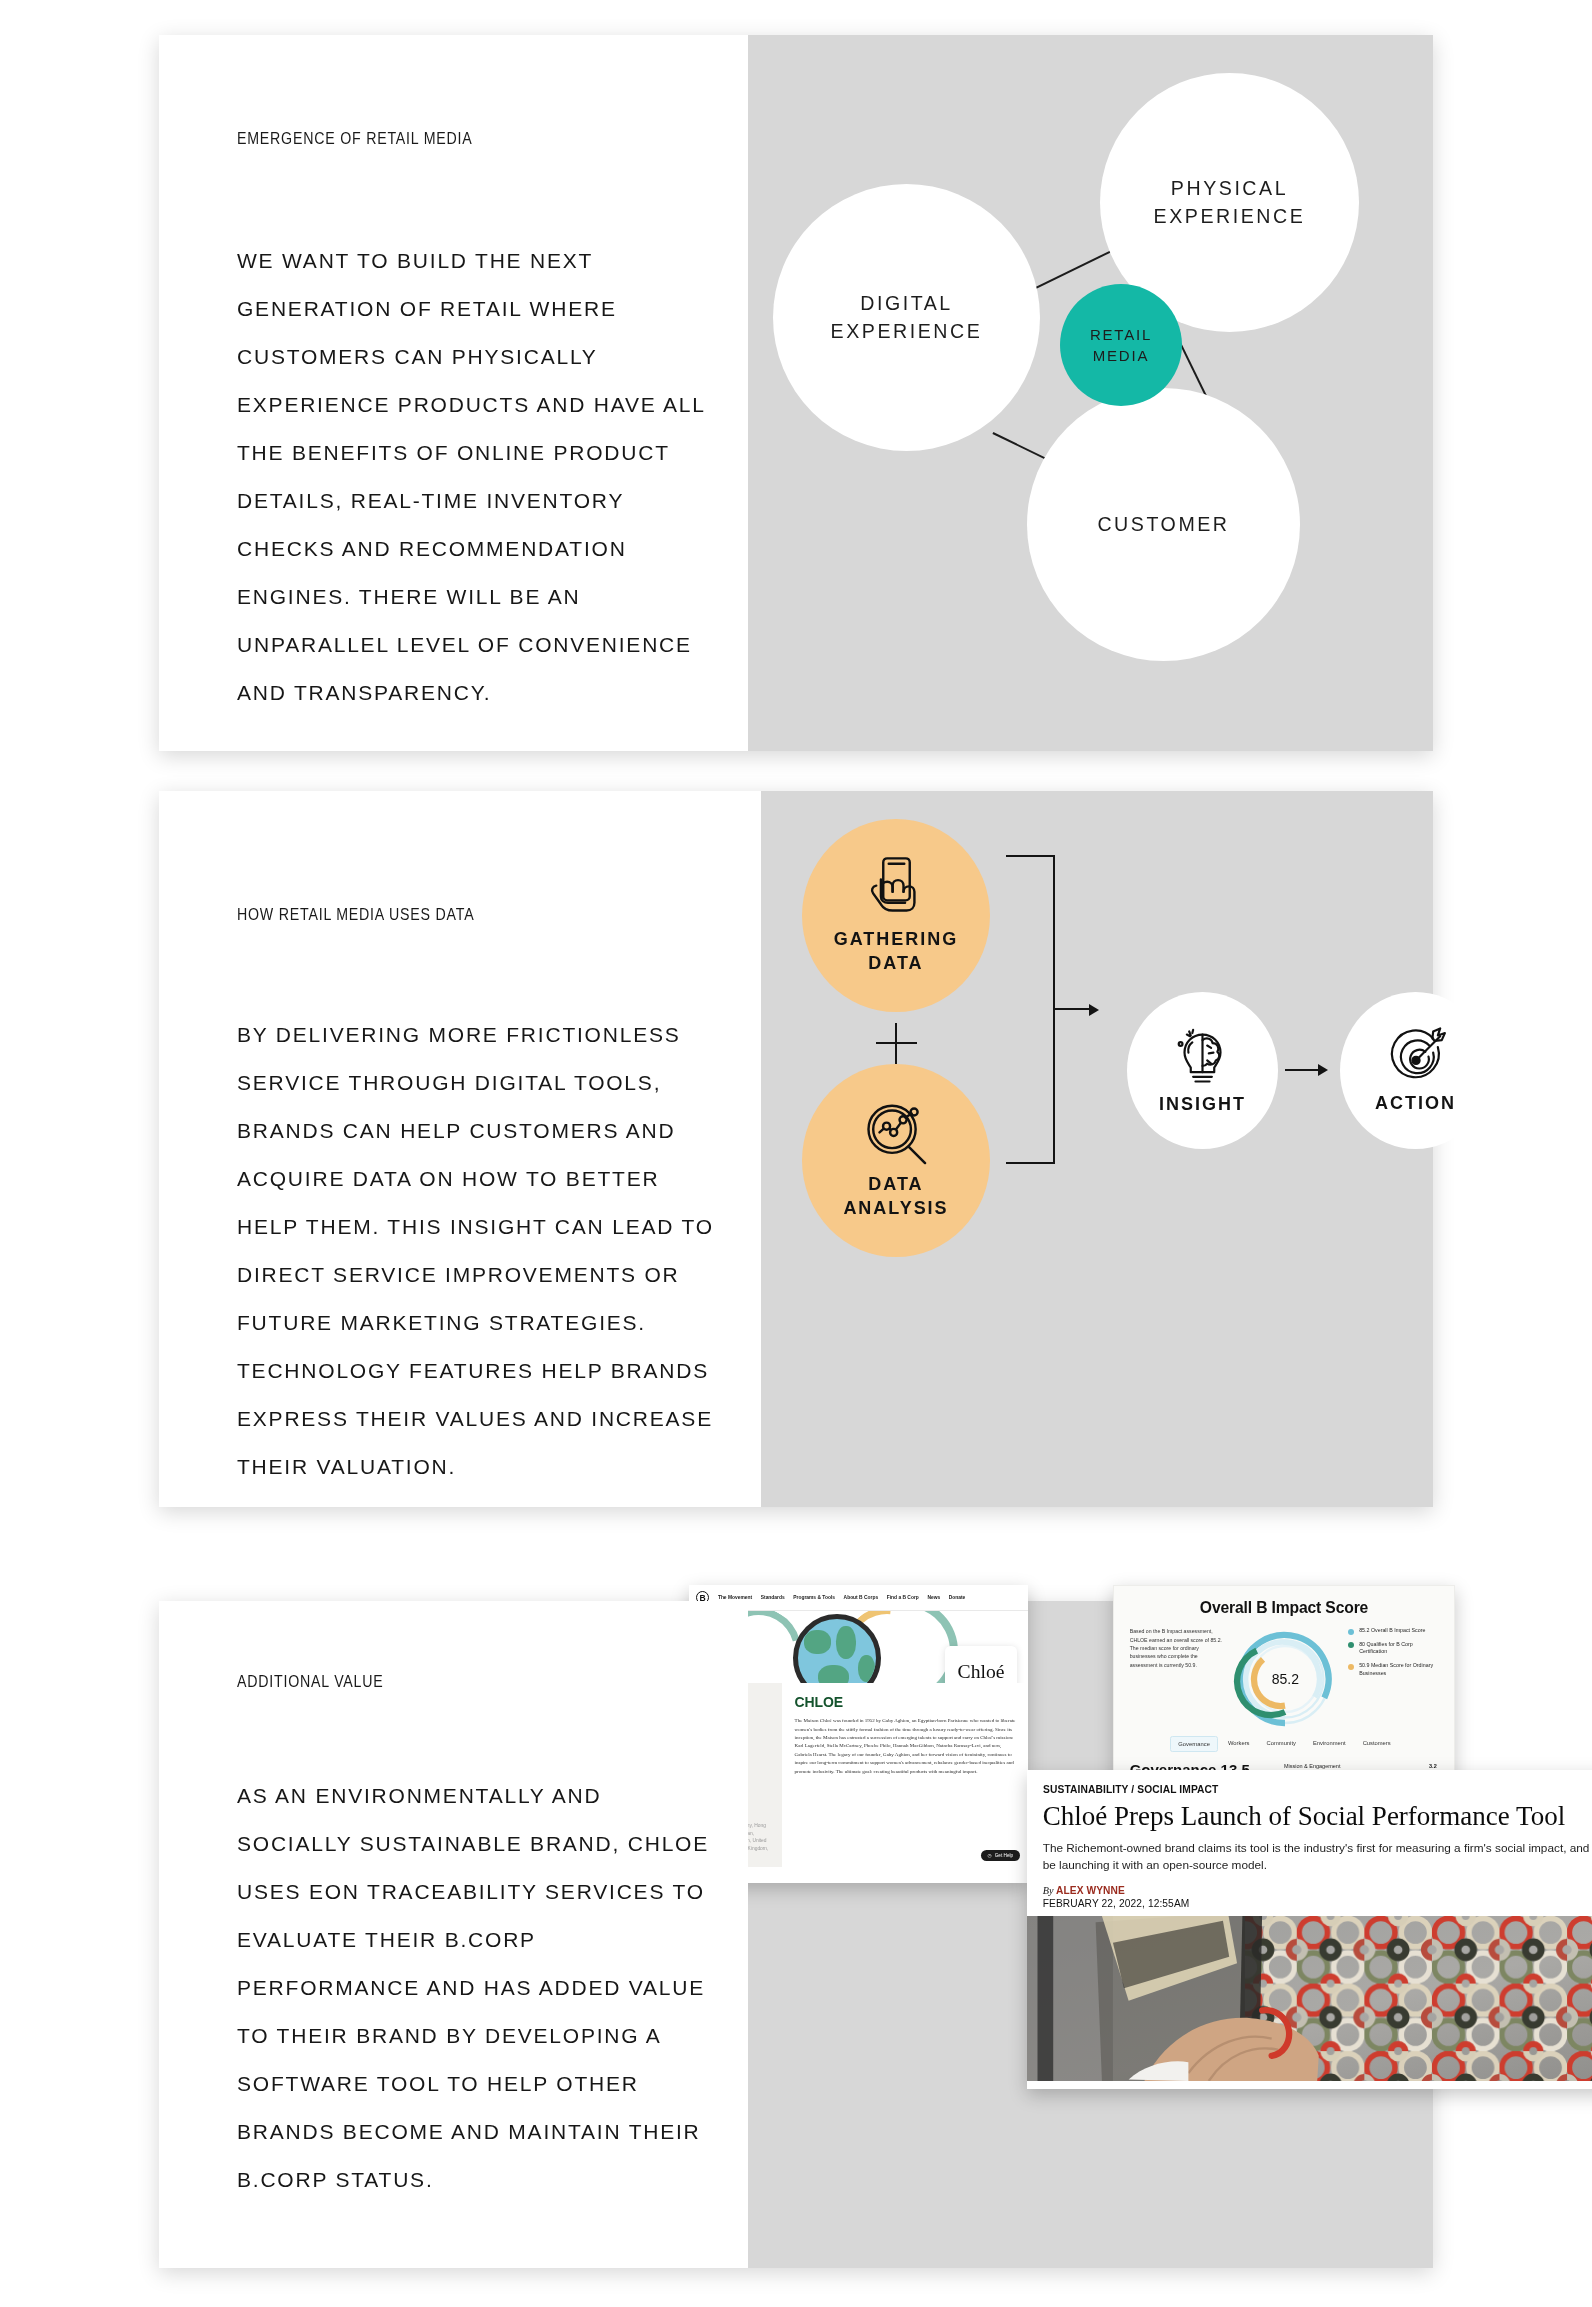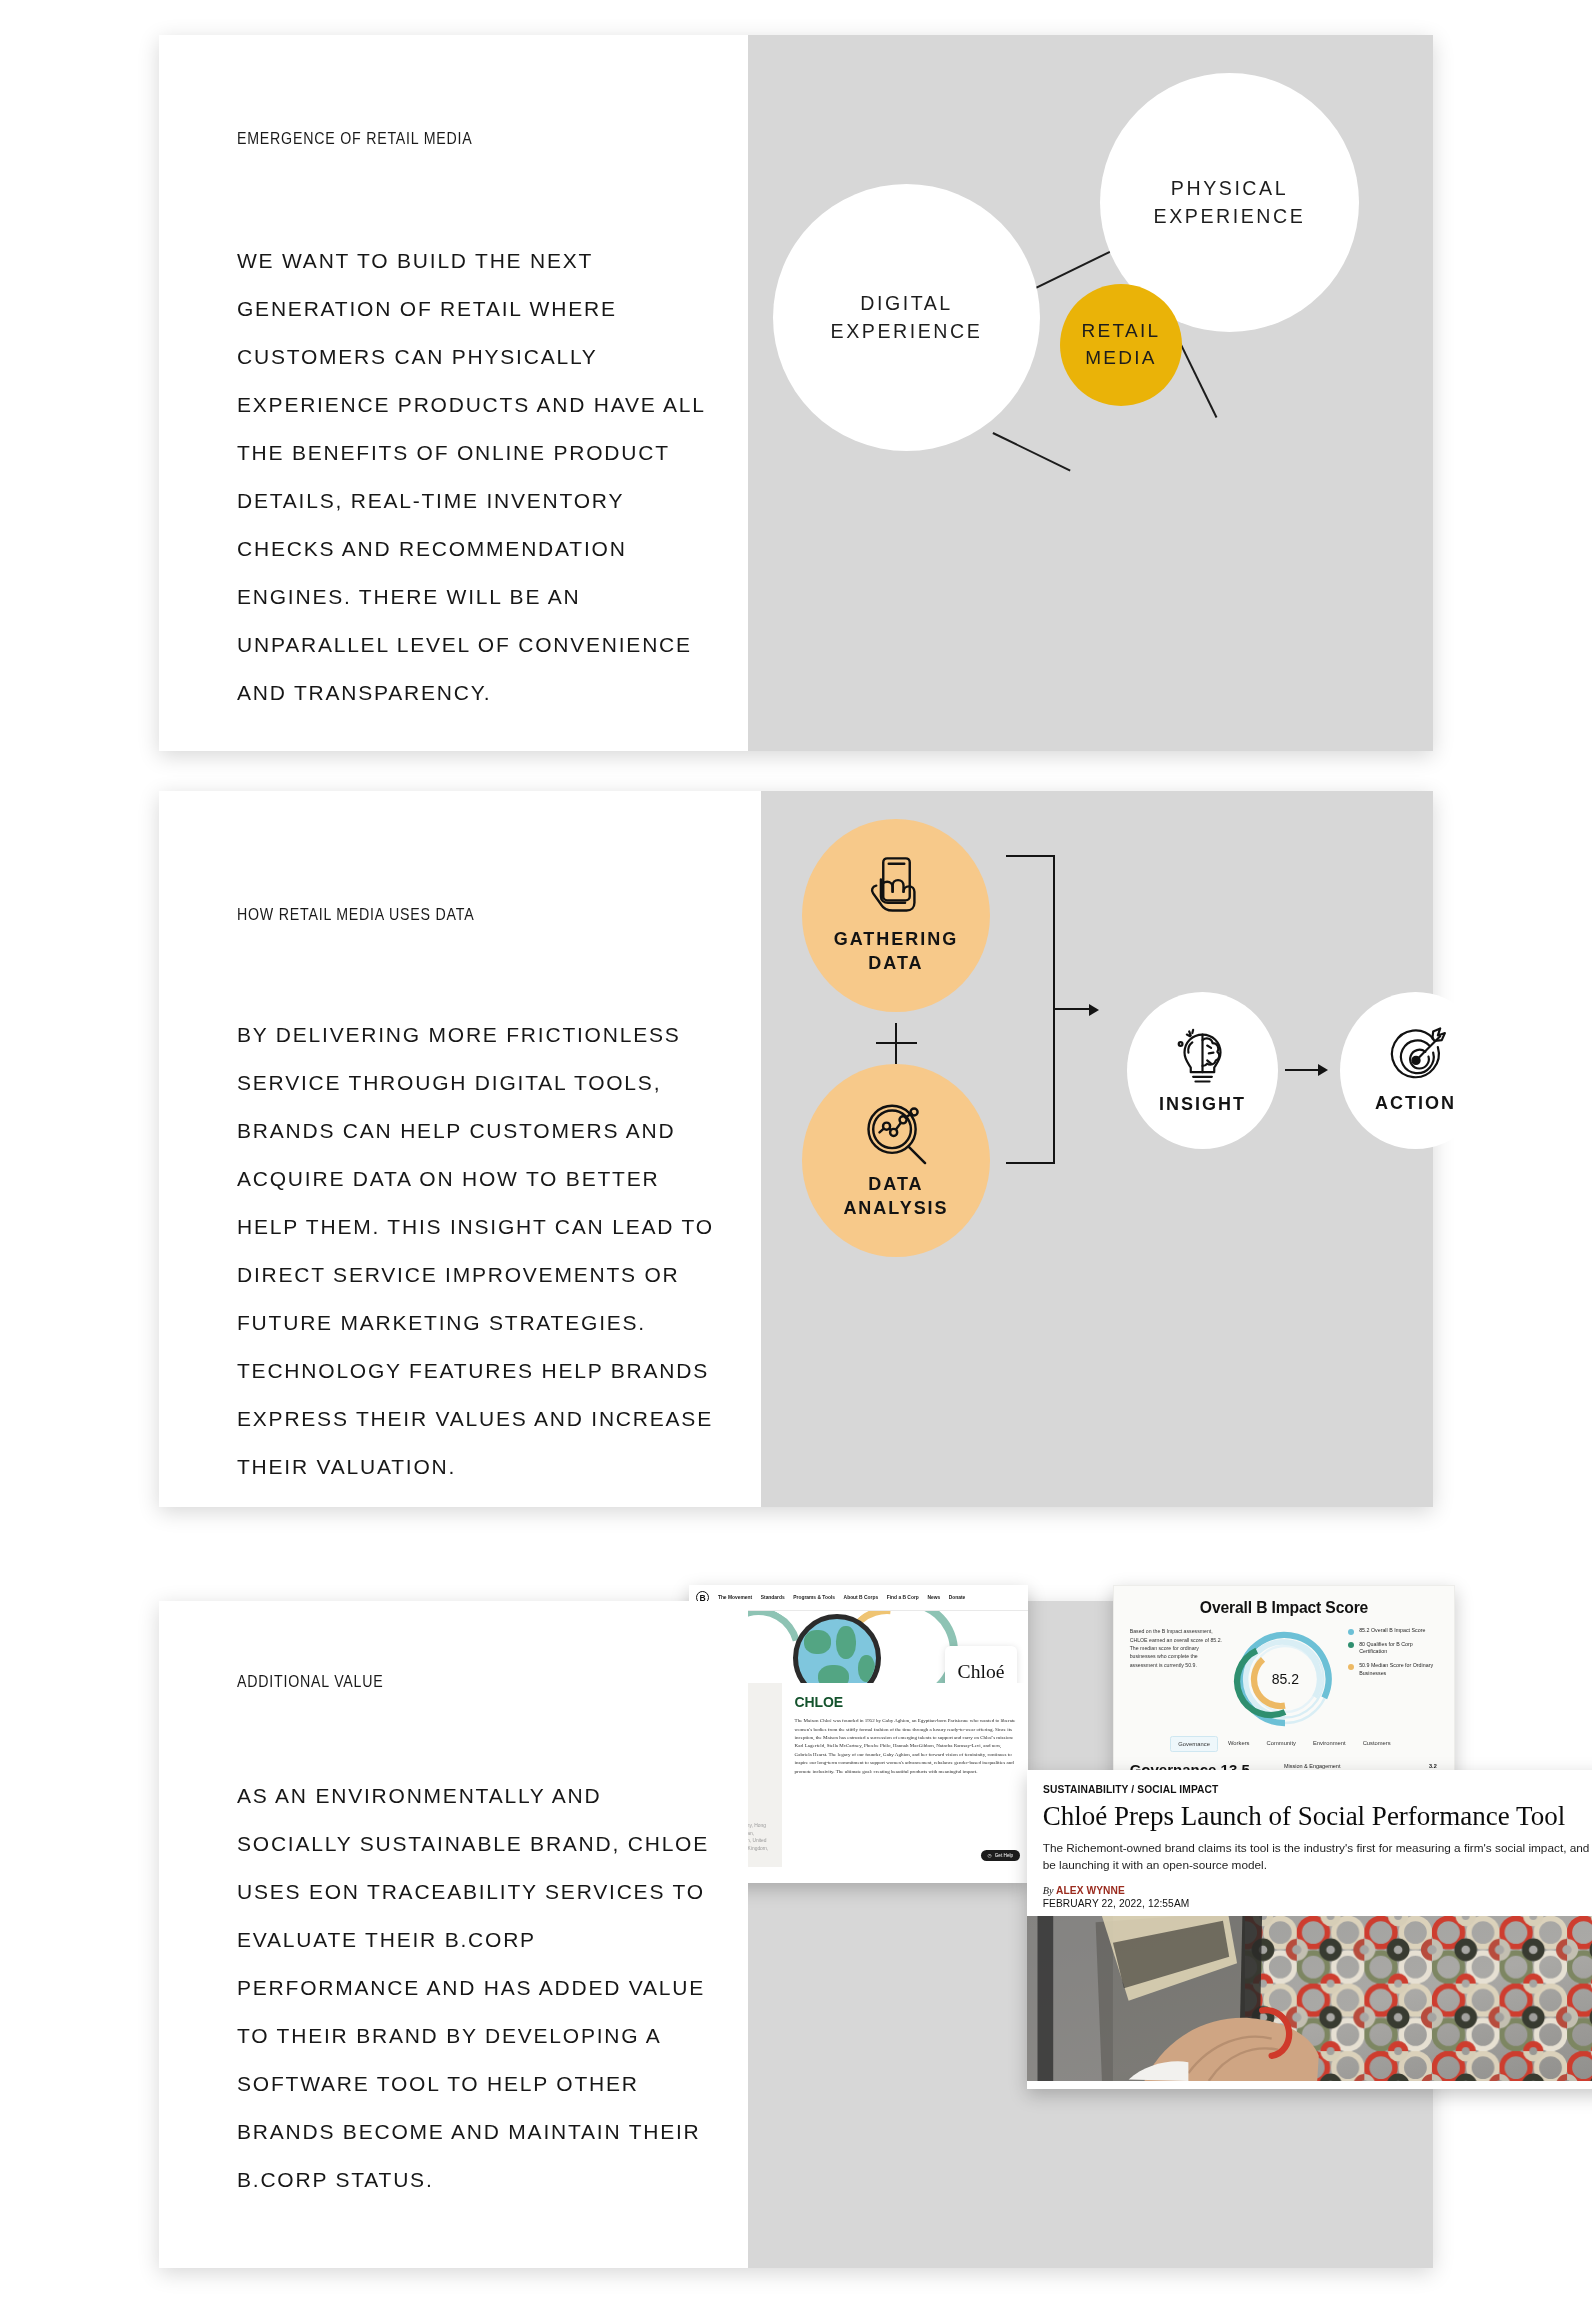--- a/index.html
+++ b/index.html
@@ -46,21 +46,21 @@
     position:absolute; border-radius:50%;
     display:flex; align-items:center; justify-content:center;
     text-align:center; background:#ffffff;
     font-size:19.6px; letter-spacing:.13em; line-height:1.42;
     color:#1d1d1d; z-index:2;
   }
   #c-physical{ width:259px;height:259px; left:352px; top:38px; }
   #c-digital { width:267px;height:267px; left:25px;  top:149px; }
   #c-customer{ width:273px;height:273px; left:279px; top:353px; }
   #c-retail  { width:122px;height:122px; left:312px; top:249px;
-               background:#eab308; font-size:19px; letter-spacing:.12em; z-index:4;}
+               background:#14b8a6; font-size:15px; letter-spacing:.12em; z-index:4;}
   .conn{ position:absolute; background:#1c1c1c; height:1.6px; z-index:1; transform-origin:left center;}
 
   
   .node{
     position:absolute; border-radius:50%;
     display:flex; flex-direction:column; align-items:center;
     justify-content:center; text-align:center;
     font-size:18px; letter-spacing:.11em; line-height:1.34; color:#131313;
   }
   .node svg{ display:block; }
@@ -180,20 +180,23 @@
     <div class="conn" style="left:424px; top:290px; width:102px; transform:rotate(64deg);"></div>
     <div class="conn" style="left:245px; top:397px; width:86px; transform:rotate(26deg);"></div>
 
     <div class="circ" id="c-physical">
       <span style="white-space:pre-line">PHYSICAL
 EXPERIENCE</span>
     </div>
     <div class="circ" id="c-digital">
       <span style="white-space:pre-line">DIGITAL
 EXPERIENCE</span>
+    </div>
+    <div class="circ" id="c-customer">
+      <span style="white-space:pre-line">CUSTOMER</span>
     </div>
     <div class="circ" id="c-retail">
       <span style="white-space:pre-line">RETAIL
 MEDIA</span>
     </div>
   </div>
 </section>
 
 <section class="panel" id="panel-2">
   <div class="panel-left">

